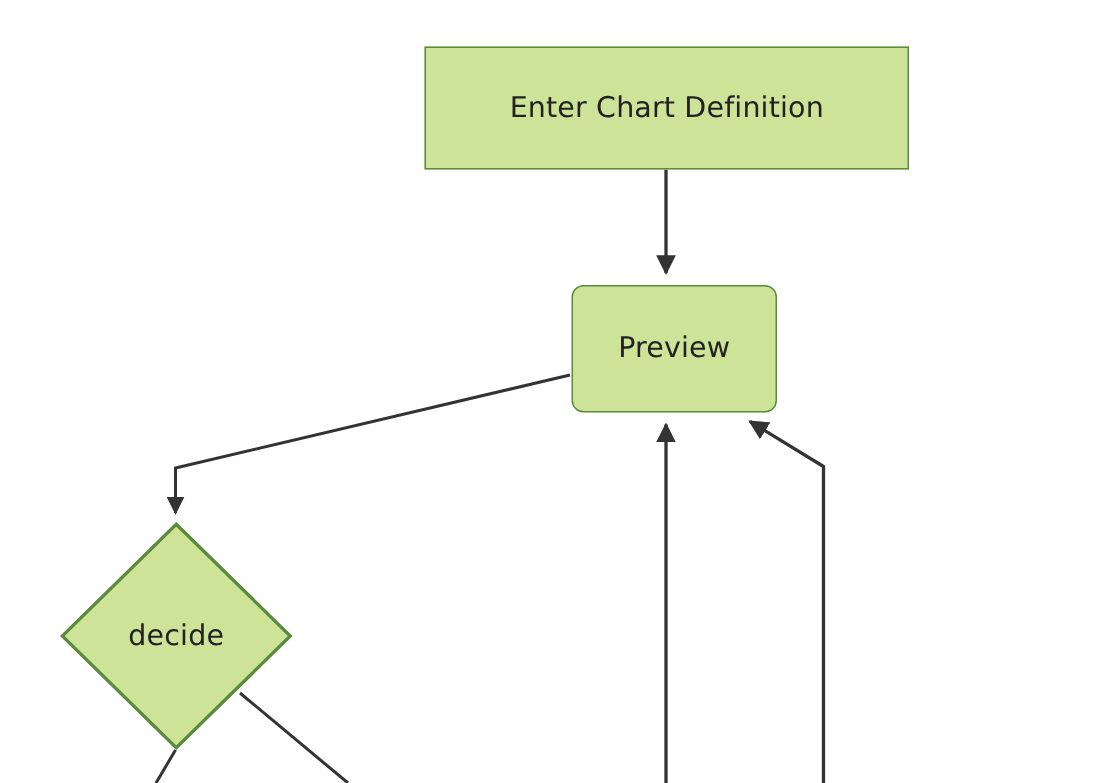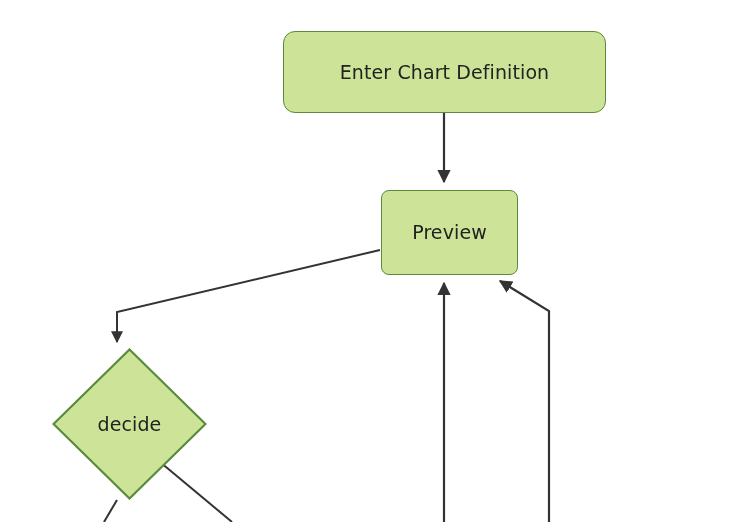--- a/index.html
+++ b/index.html
@@ -35,21 +35,21 @@
     font-size: 19px;
     color: #222222;
     line-height: 1.2;
     white-space: nowrap;
     letter-spacing: 0.1px;
   }
   .node-rect {
     border: 1.6px solid #5a8a3c;
     background: #cde498;
   }
-  .node-rect.sharp { border-radius: 12px; }
+  .node-rect.sharp { border-radius: 0; }
   .node-rect.rounded { border-radius: 8px; }
   .node-diamond {
     background: transparent;
     border: 0;
   }
   .node-diamond .diamond-shape {
     position: absolute;
     left: 0;
     top: 0;
     width: 100%;
@@ -86,20 +86,20 @@
   </svg>
 
   <div class="node node-rect sharp" style="left:283px; top:31px; width:323px; height:82px;">
     <span class="node-label">Enter Chart Definition</span>
   </div>
 
   <div class="node node-rect rounded" style="left:381px; top:190px; width:137px; height:85px;">
     <span class="node-label">Preview</span>
   </div>
 
-  <div class="node node-diamond" style="left:52px; top:348px; width:155px; height:152px;">
+  <div class="node node-diamond" style="left:40px; top:348px; width:155px; height:152px;">
     <svg class="diamond-shape" viewBox="0 0 155 152" xmlns="http://www.w3.org/2000/svg">
       <polygon points="77.5,1.5 153.5,76 77.5,150.5 1.5,76" fill="#cde498" stroke="#5a8a3c" stroke-width="2.2"></polygon>
     </svg>
     <span class="node-label">decide</span>
   </div>
 
 </div>
 
 </body></html>

